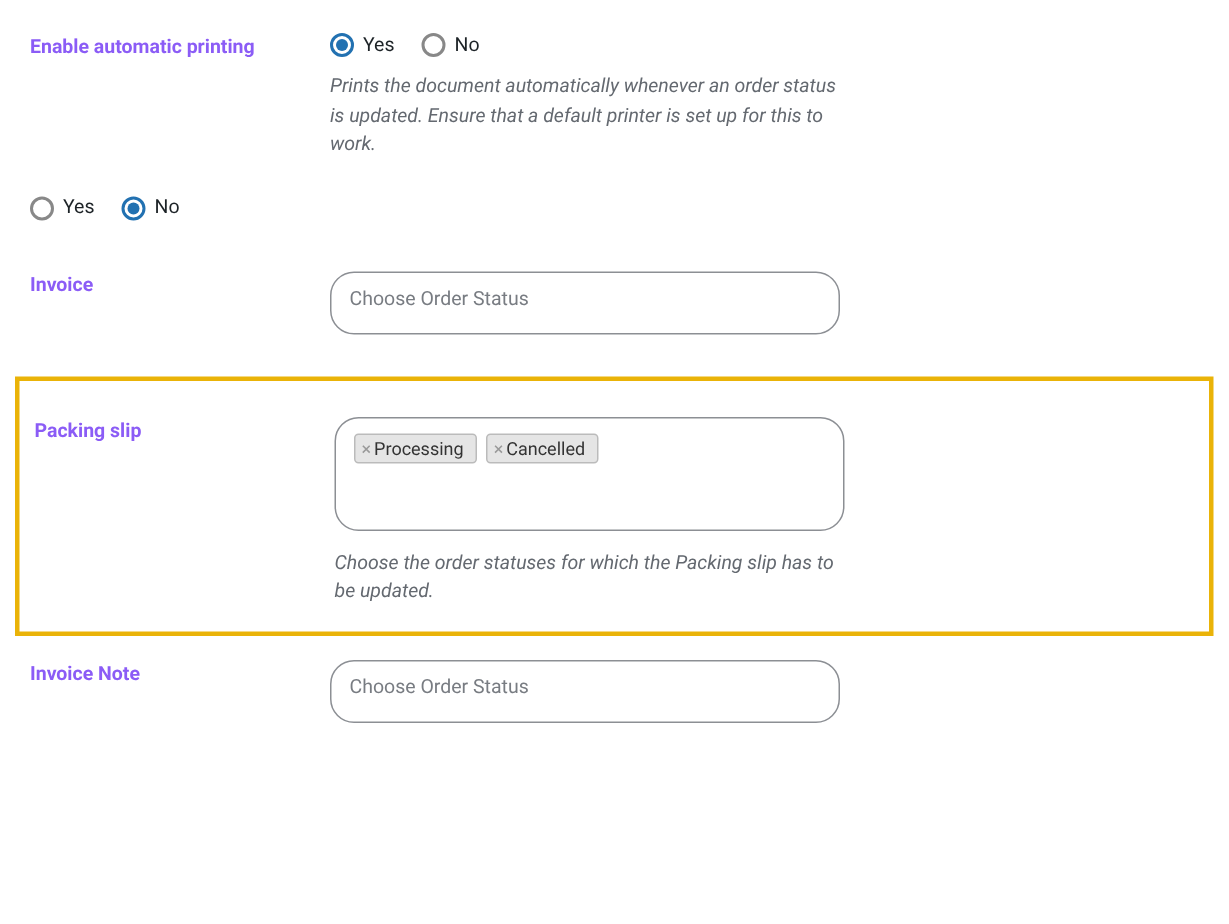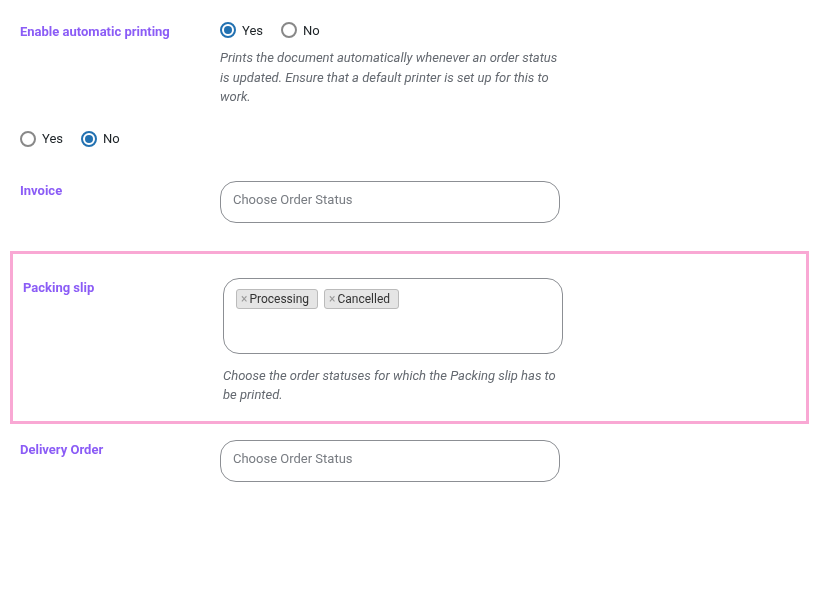--- a/index.html
+++ b/index.html
@@ -97,21 +97,21 @@
       color: #333;
       gap: 2px;
     }
     .tag-remove {
       color: #999;
       font-size: 12px;
       cursor: pointer;
       line-height: 1;
     }
     .highlight-box {
-      border: 3px solid #f9a8d4;
+      border: 3px solid #eab308;
       padding: 12px 0 4px 0;
       margin: 4px -10px 4px -10px;
     }
     .highlight-box .form-row {
       padding-left: 10px;
       padding-right: 10px;
     }
   </style>
 </head>
 <body>
@@ -164,25 +164,25 @@
       <div class="select-box tall">
         <span class="tag">
           <span class="tag-remove">×</span>
           <span>Processing</span>
         </span>
         <span class="tag">
           <span class="tag-remove">×</span>
           <span>Cancelled</span>
         </span>
       </div>
-      <div class="help-text">Choose the order statuses for which the Packing slip has to be printed.</div>
+      <div class="help-text">Choose the order statuses for which the Packing slip has to be updated.</div>
     </div>
   </div>
 </div>
 
 <div class="form-row">
-  <div class="label-col">Delivery Order</div>
+  <div class="label-col">Invoice Note</div>
   <div class="control-col">
     <div class="select-box">
       <span class="placeholder">Choose Order Status</span>
     </div>
   </div>
 </div>
 
 </body></html>

